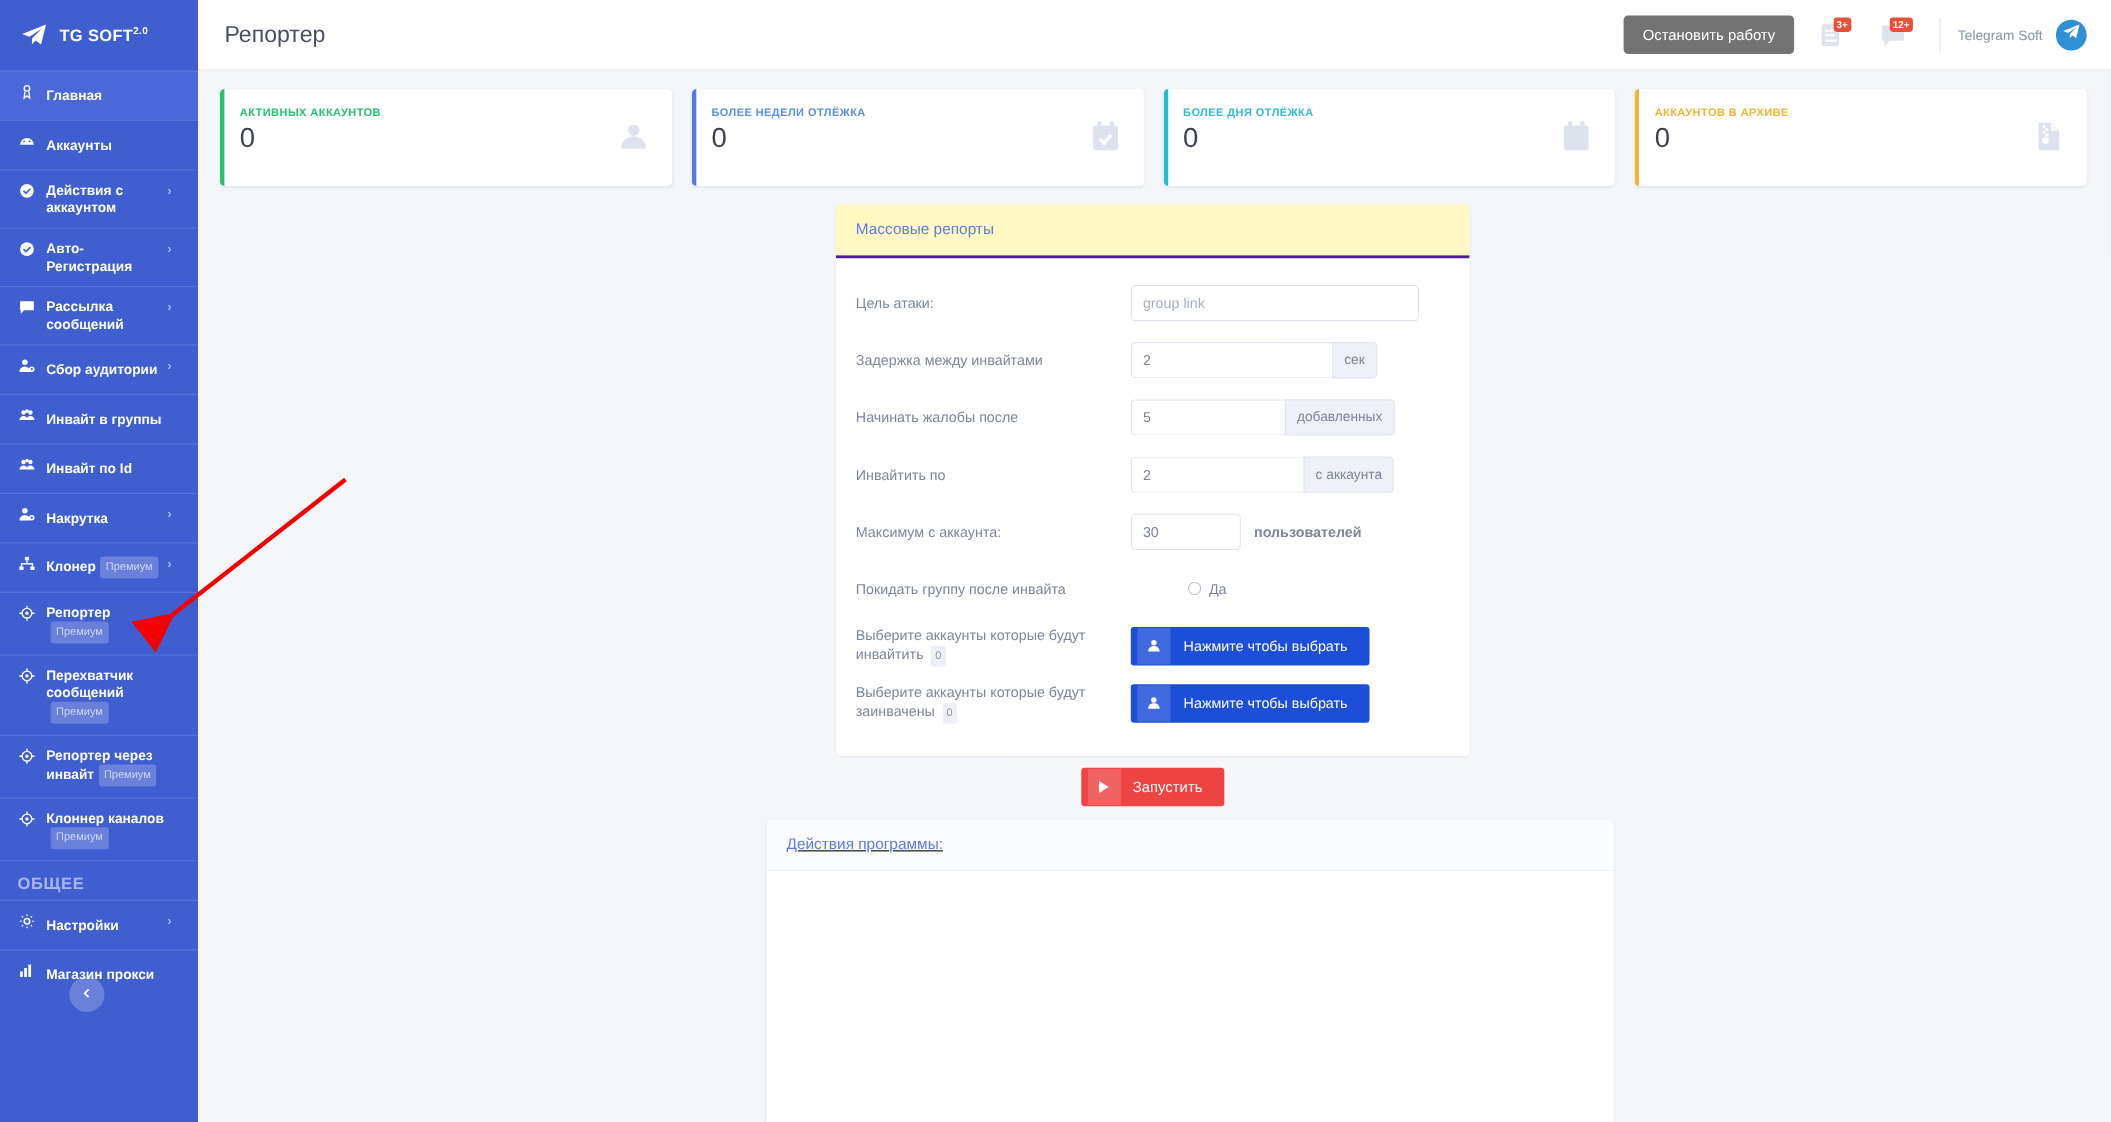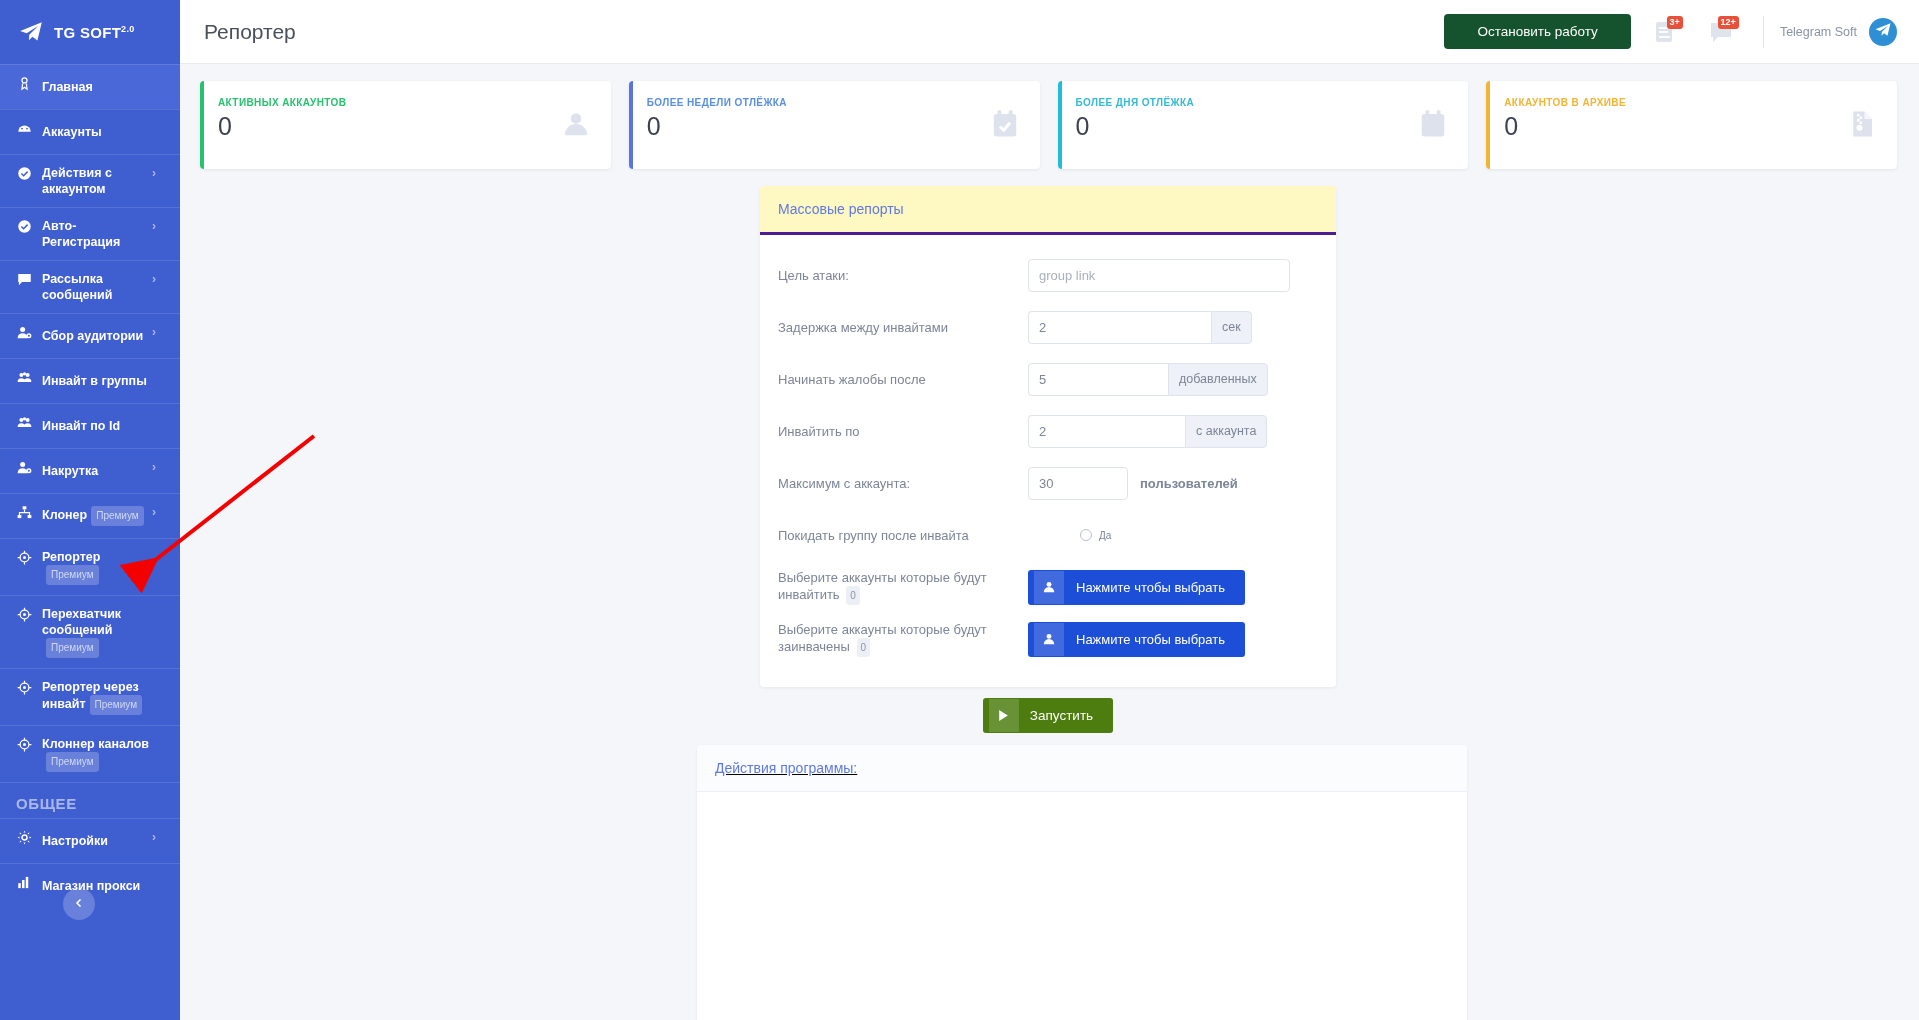--- a/index.html
+++ b/index.html
@@ -95,23 +95,23 @@
   }
   .topbar {
     height: 64px; background: #ffffff;
     display: flex; align-items: center;
     padding: 0 22px 0 24px;
     border-bottom: 1px solid #e8ebf1;
   }
   .page-title { font-size: 21px; color: #4a4f5c; font-weight: normal; }
   .topbar-right { margin-left: auto; display: flex; align-items: center; gap: 0; }
   .btn-stop {
-    background: #14532d; color: #fff;
+    background: #737373; color: #fff;
     border: none; border-radius: 4px;
-    padding: 10px 33px; font-size: 13.5px;
+    padding: 10px 17px; font-size: 13.5px;
     cursor: pointer; font-family: inherit;
     white-space: nowrap;
   }
   .icon-btn {
     position: relative;
     width: 44px; height: 44px;
     display: flex; align-items: center; justify-content: center;
     cursor: pointer; margin-left: 12px;
   }
   .icon-btn svg { display: block; }
@@ -216,21 +216,21 @@
     white-space: nowrap;
   }
   .unit-text { font-size: 13px; color: #7d8597; font-weight: bold; margin-left: 12px; }
 
   .radio-wrap { display: flex; align-items: center; gap: 7px; padding-left: 52px; }
   .radio {
     width: 12px; height: 12px; border-radius: 50%;
     border: 1px solid #b9c0cf; background: #fff;
     display: inline-block;
   }
-  .radio-label { font-size: 10px; color: #7d8597; }
+  .radio-label { font-size: 13px; color: #7d8597; }
 
   .btn-pick {
     display: inline-flex; align-items: stretch;
     background: #1d4ed8; color: #fff;
     border: none; border-radius: 3px;
     cursor: pointer; font-family: inherit;
     overflow: hidden;
   }
   .btn-pick .bp-ico {
     display: flex; align-items: center; justify-content: center;
@@ -241,21 +241,21 @@
     padding: 9px 14px 9px 12px;
     font-size: 13px; white-space: nowrap;
   }
 
   .run-wrap {
     position: absolute; left: 580px; top: 698px; width: 576px;
     display: flex; justify-content: center;
   }
   .btn-run {
     display: inline-flex; align-items: stretch;
-    background: #4d7c0f; color: #fff;
+    background: #ef4444; color: #fff;
     border: none; border-radius: 3px;
     cursor: pointer; font-family: inherit; overflow: hidden;
   }
   .btn-run .br-ico {
     display: flex; align-items: center; justify-content: center;
     background: rgba(255,255,255,0.16); width: 30px;
   }
   .btn-run .br-txt { padding: 9px 14px 9px 11px; font-size: 13.5px; }
 
   .log-panel {

